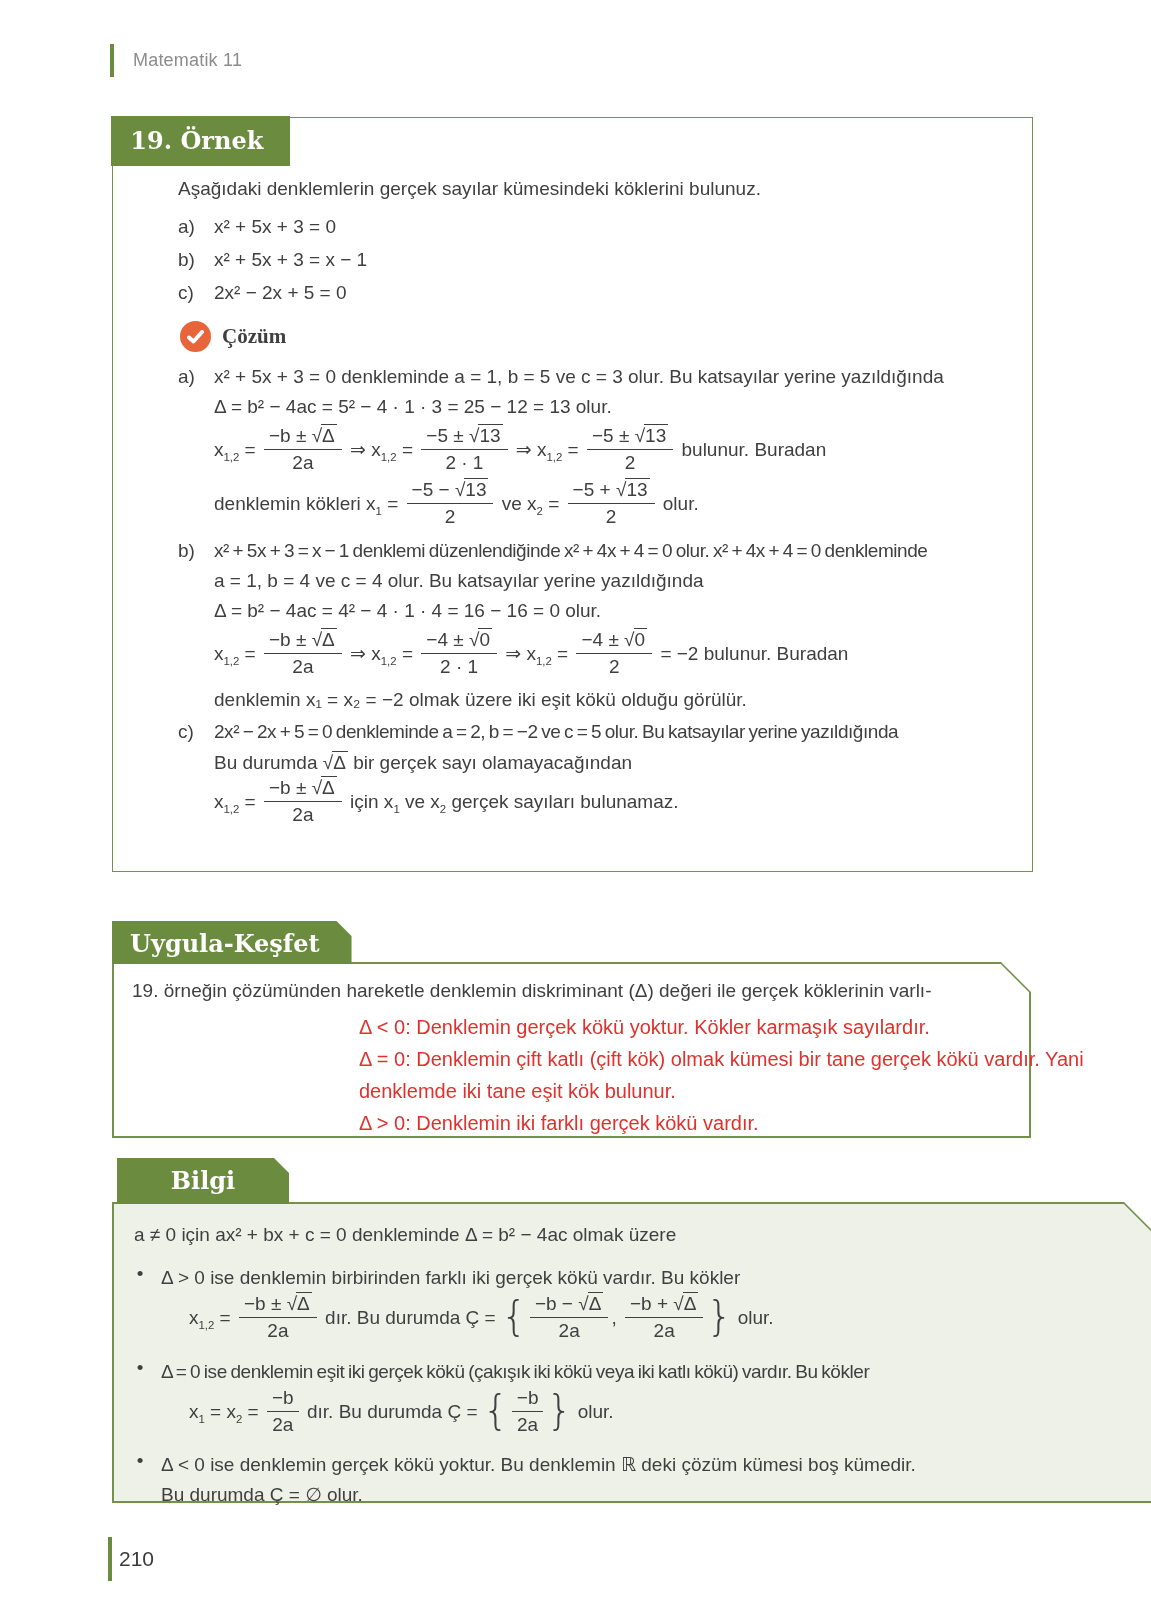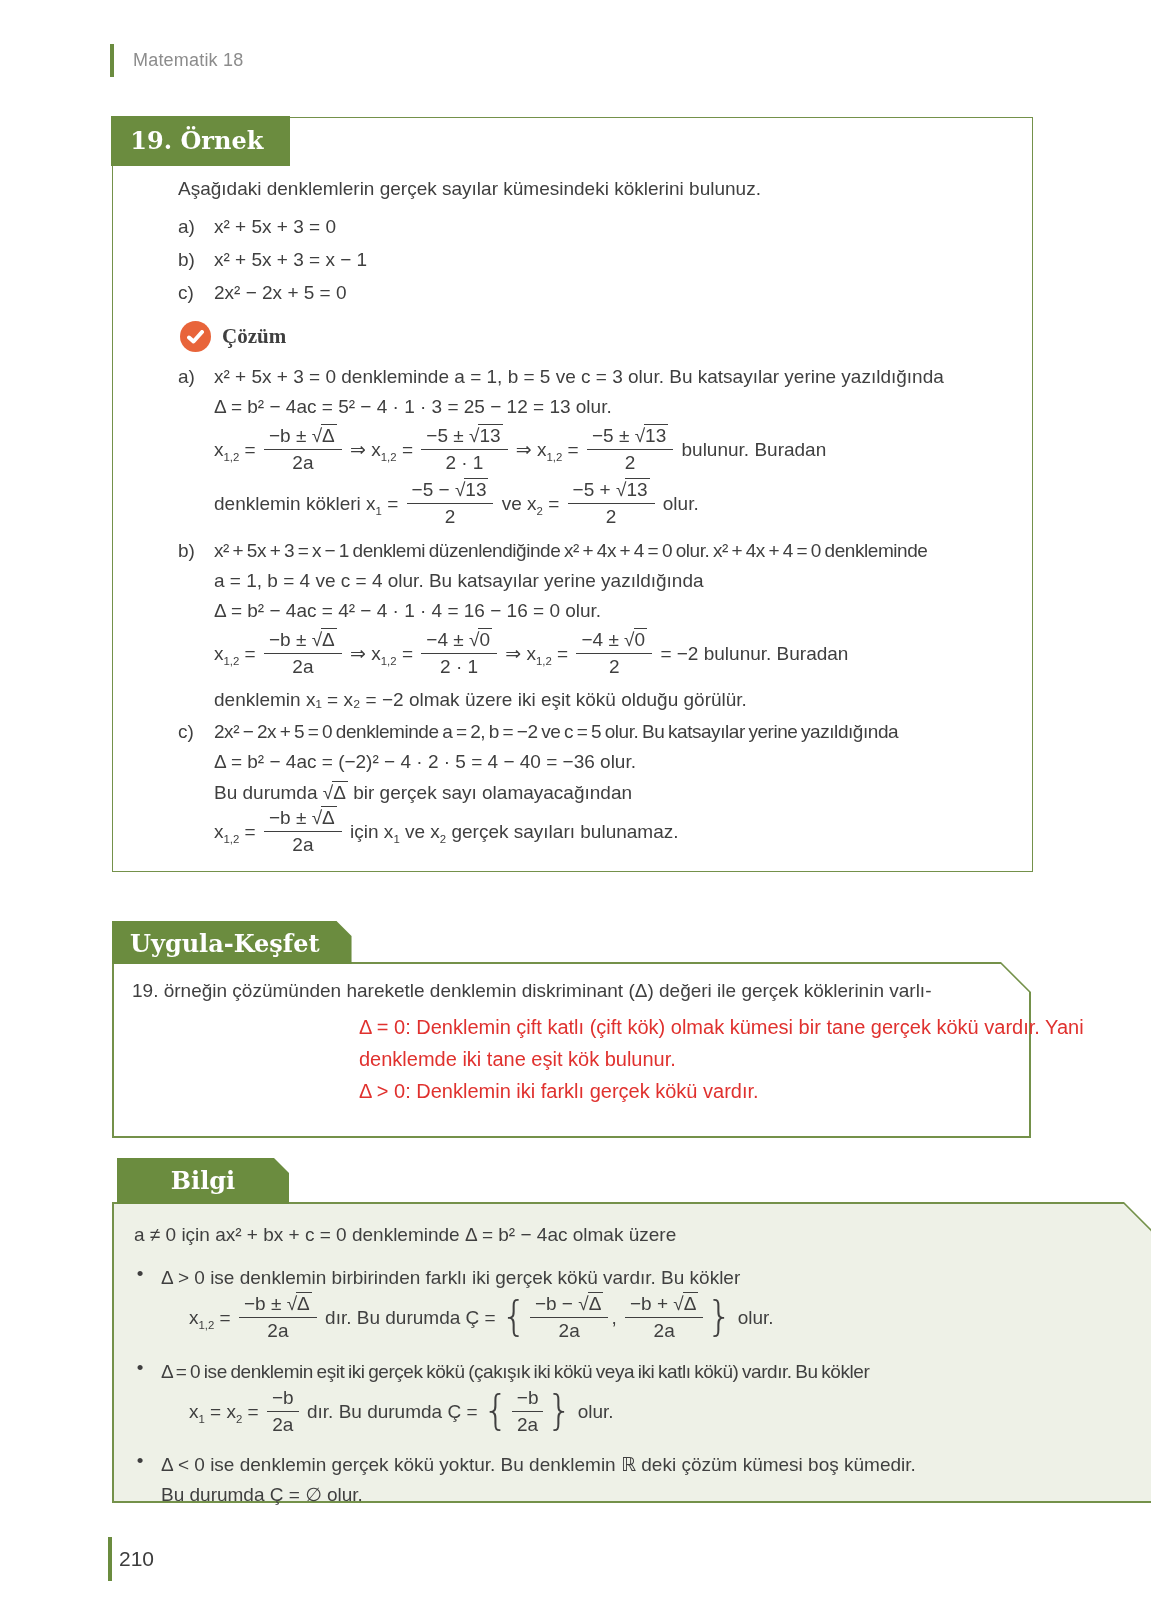--- a/index.html
+++ b/index.html
@@ -91,21 +91,21 @@
   
   .page-footer{position:absolute;top:1537px;left:108px;display:flex;align-items:center;gap:7px;}
   .footer-bar{width:4px;height:44px;background:var(--green);}
   .footer-num{font-size:21px;color:#3c3c3c;}
 </style>
 </head>
 <body>
 
 <div class="page-header">
   <div class="header-bar"></div>
-  <div class="header-title">Matematik 18</div>
+  <div class="header-title">Matematik 11</div>
 </div>
 
 <section class="ex-box">
   <div class="tab ex-tab">19. Örnek</div>
   <div class="ex-content">
     <div class="ex-intro line">Aşağıdaki denklemlerin gerçek sayılar kümesindeki köklerini bulunuz.</div>
 
     <div class="eq-row">
       <span class="eq-label">a)</span>
       <span class="line">x² + 5x + 3 = 0</span>
@@ -146,36 +146,36 @@
         <div class="line">Δ = b² − 4ac = 4² − 4 · 1 · 4 = 16 − 16 = 0 olur.</div>
         <div class="mathline">x<sub>1,2</sub> = <span class="frac"><span class="num">−b ± <span class="sqrt">√<span class="rad">Δ</span></span></span><span class="den">2a</span></span> ⇒ x<sub>1,2</sub> = <span class="frac"><span class="num">−4 ± <span class="sqrt">√<span class="rad">0</span></span></span><span class="den">2 · 1</span></span> ⇒ x<sub>1,2</sub> = <span class="frac"><span class="num">−4 ± <span class="sqrt">√<span class="rad">0</span></span></span><span class="den">2</span></span> = −2  bulunur. Buradan</div>
         <div class="line">denklemin x₁ = x₂ = −2 olmak üzere iki eşit kökü olduğu görülür.</div>
       </div>
     </div>
 
     <div class="sol-row">
       <span class="sol-label">c)</span>
       <div class="sol-body">
         <div class="line tight">2x² − 2x + 5 = 0 denkleminde a = 2, b = −2 ve c = 5 olur. Bu katsayılar yerine yazıldığında</div>
-        <div class="line">Δ = b² − 4ac = (−2)² − 4 · 2 · 5 = 4 − 40 = −36 olur.</div>
         <div class="mathline">Bu durumda <span class="sqrt">√<span class="rad">Δ</span></span>  bir gerçek sayı olamayacağından</div>
         <div class="mathline">x<sub>1,2</sub> = <span class="frac"><span class="num">−b ± <span class="sqrt">√<span class="rad">Δ</span></span></span><span class="den">2a</span></span>  için x<sub>1</sub> ve x<sub>2</sub> gerçek sayıları bulunamaz.</div>
       </div>
     </div>
   </div>
 </section>
 
 <section class="uy-wrap">
   <div class="tab uy-tab">Uygula-Keşfet</div>
   <div class="panel uy-panel">
     <div class="panel-border"></div>
     <div class="panel-fill"></div>
     <div class="panel-content uy-content">
       <div class="q line">19. örneğin çözümünden hareketle denklemin diskriminant (Δ) değeri ile gerçek köklerinin varlı-</div>
       <div class="uy-answers">
+        <div class="ans">Δ &lt; 0: Denklemin gerçek kökü yoktur. Kökler karmaşık sayılardır.</div>
         <div class="ans">Δ = 0: Denklemin çift katlı (çift kök) olmak kümesi bir tane gerçek kökü vardır. Yani</div>
         <div class="ans">denklemde iki tane eşit kök bulunur.</div>
         <div class="ans">Δ &gt; 0: Denklemin iki farklı gerçek kökü vardır.</div>
       </div>
     </div>
   </div>
 </section>
 
 <section class="bi-wrap">
   <div class="tab bi-tab">Bilgi</div>

